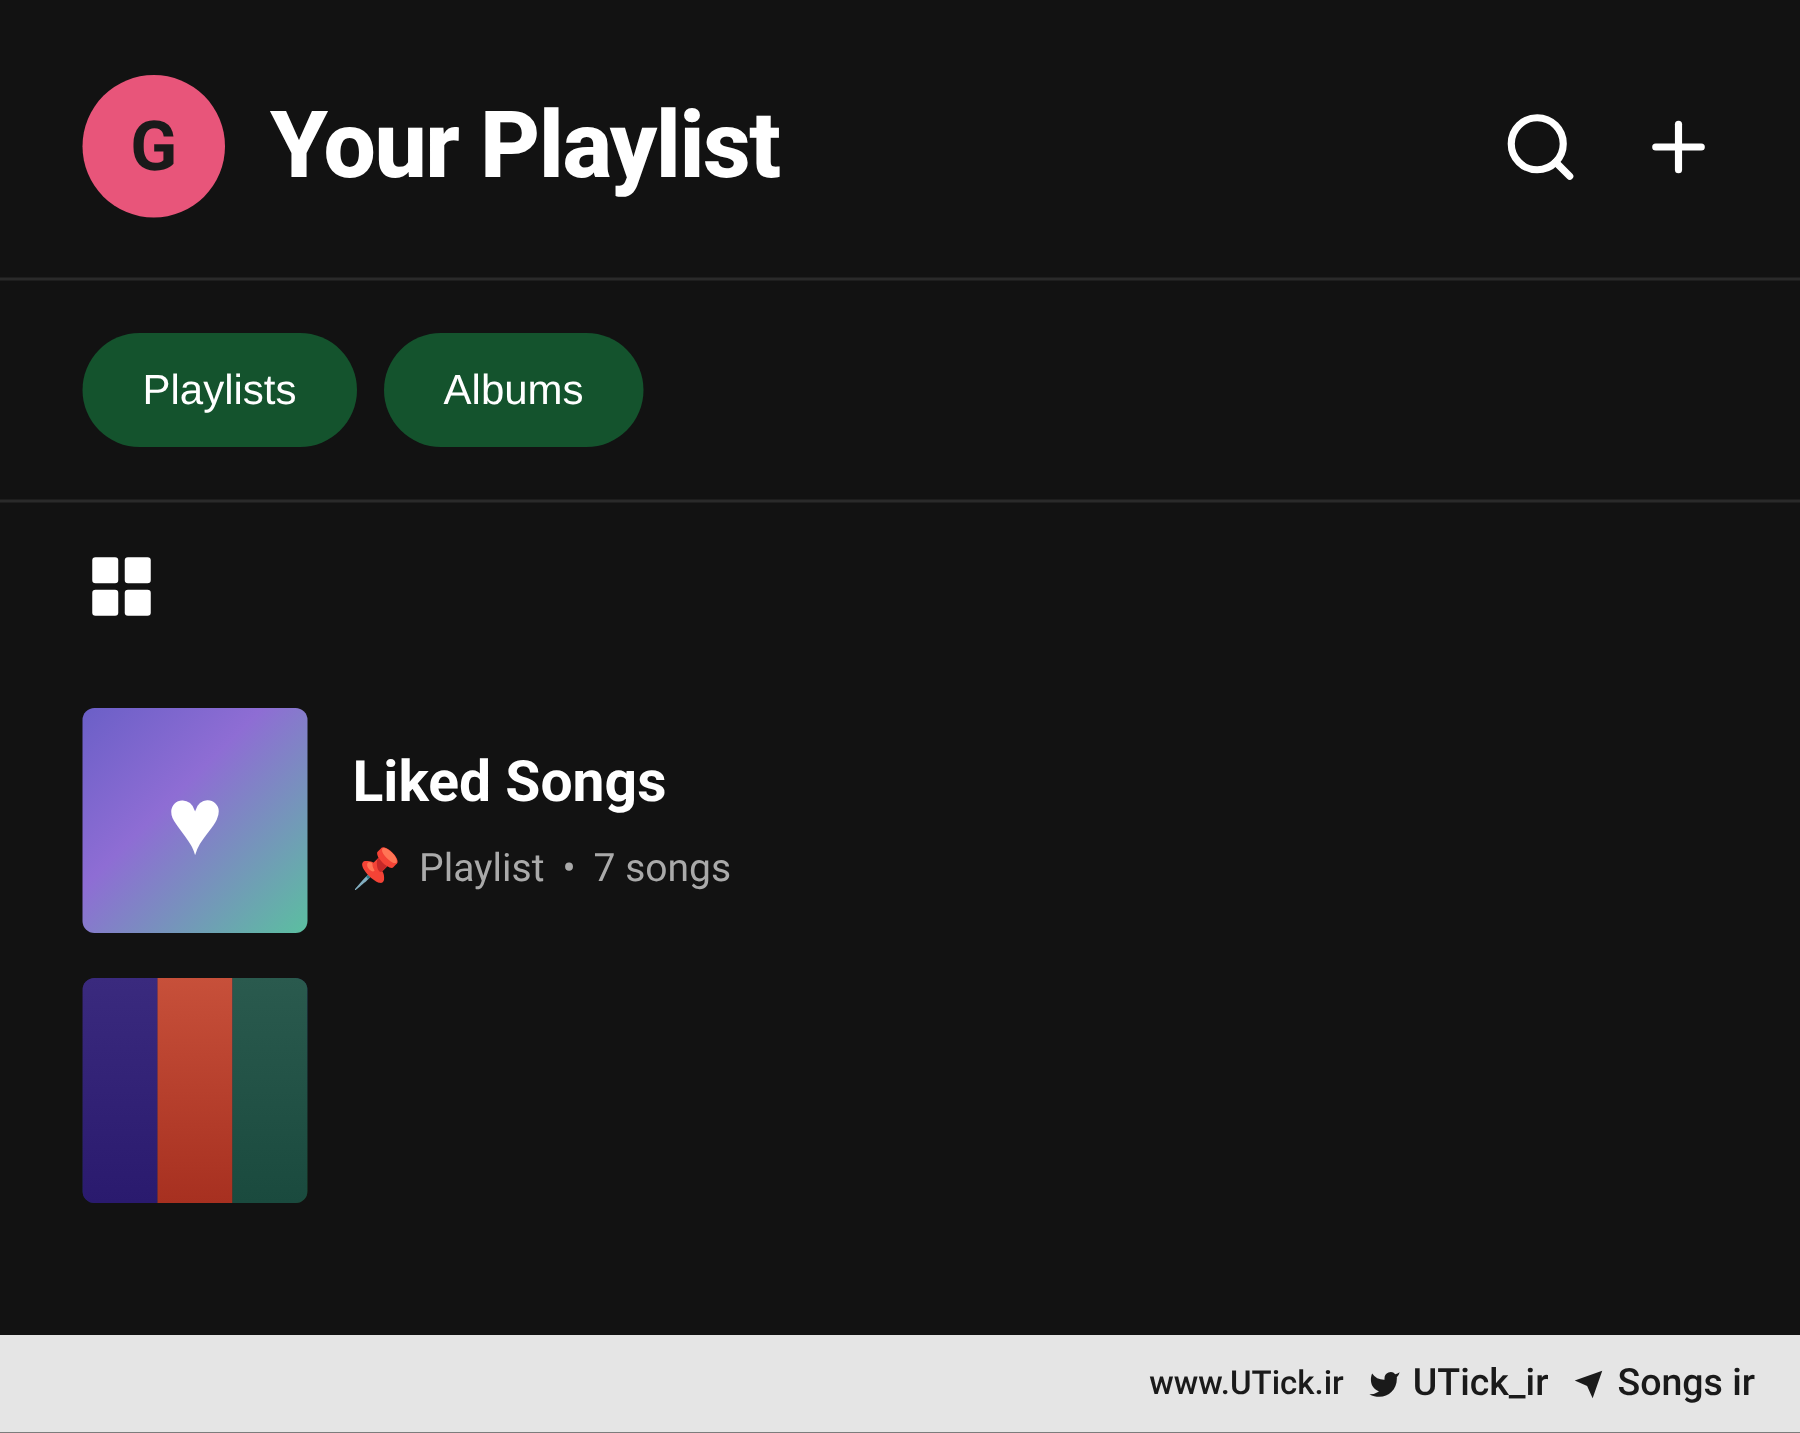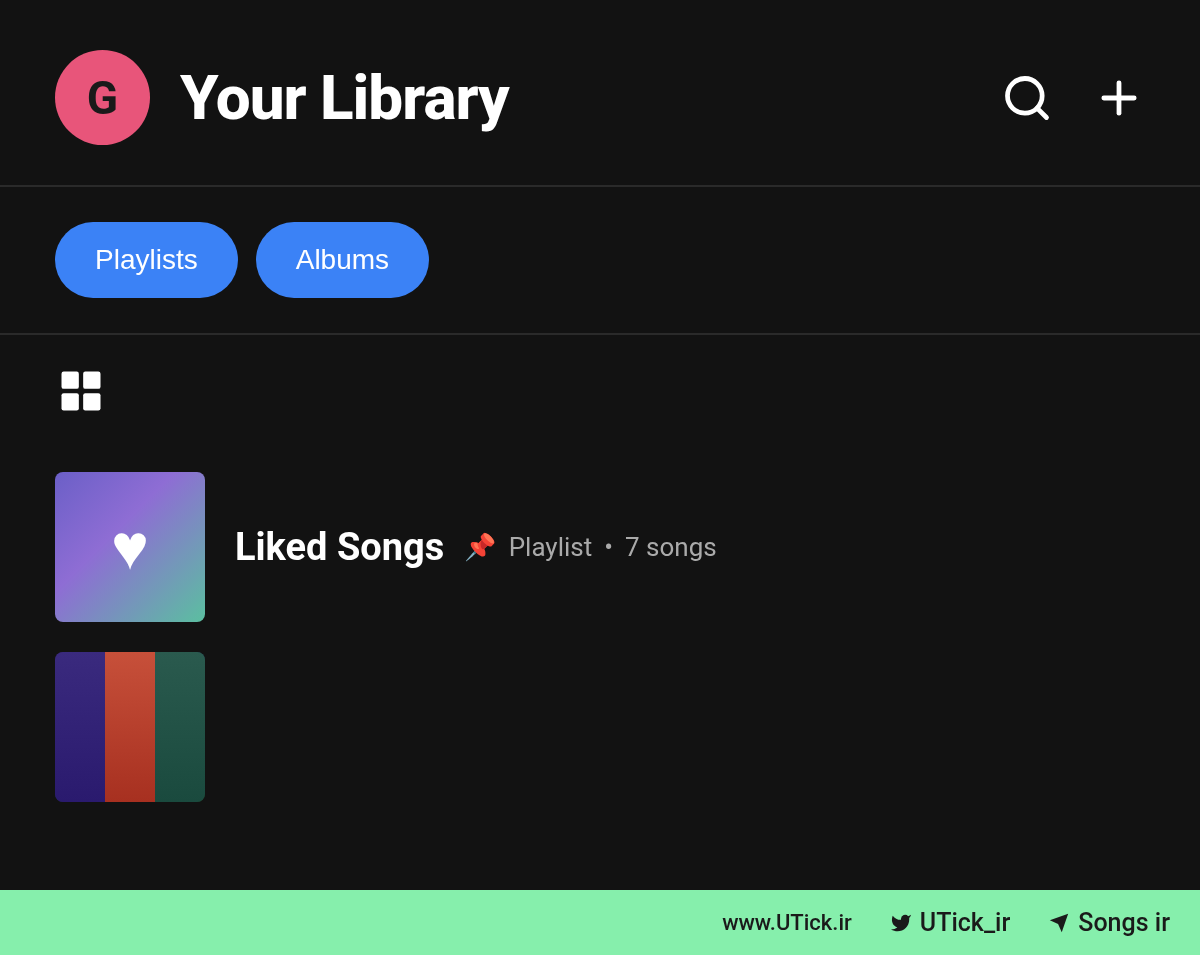--- a/index.html
+++ b/index.html
@@ -85,21 +85,21 @@
     }
 
     .filters-section {
       padding: 35px 55px;
       display: flex;
       gap: 18px;
       align-items: center;
     }
 
     .filter-chip {
-      background-color: #3b82f6;
+      background-color: #14532d;
       border: none;
       border-radius: 50px;
       color: #ffffff;
       font-size: 28px;
       font-weight: 500;
       padding: 22px 40px;
       cursor: pointer;
       white-space: nowrap;
     }
 
@@ -149,21 +149,21 @@
       flex-shrink: 0;
     }
 
     .heart-icon {
       color: #ffffff;
       font-size: 64px;
     }
 
     .item-info {
       display: flex;
-      flex-direction: row;
+      flex-direction: column;
       gap: 20px;
     }
 
     .item-title {
       font-size: 38px;
       font-weight: 700;
       color: #ffffff;
     }
 
     .item-meta {
@@ -209,26 +209,26 @@
       flex: 1;
       background: linear-gradient(180deg, #2a5a4e 0%, #1a4a3e 100%);
     }
 
     .footer-bar {
       position: absolute;
       bottom: 0;
       left: 0;
       right: 0;
       height: 65px;
-      background-color: #86efac;
+      background-color: #e5e5e5;
       display: flex;
       align-items: center;
       justify-content: flex-end;
       padding: 0 30px;
-      gap: 38px;
+      gap: 16px;
     }
 
     .footer-text {
       color: #1a1a1a;
       font-size: 22px;
       font-weight: 500;
     }
 
     .footer-logo {
       display: flex;
@@ -238,21 +238,21 @@
       font-size: 25px;
       font-weight: 500;
     }
   </style>
 </head>
 <body>
 
 <div class="header">
   <div class="header-left">
     <div class="avatar">G</div>
-    <h1 class="page-title">Your Library</h1>
+    <h1 class="page-title">Your Playlist</h1>
   </div>
   <div class="header-right">
     <button class="icon-btn">
       <svg class="search-icon-svg" viewBox="0 0 24 24" fill="none" stroke="white" stroke-width="2.2" stroke-linecap="round" stroke-linejoin="round">
         <circle cx="11" cy="11" r="8"></circle>
         <line x1="21" y1="21" x2="16.65" y2="16.65"></line>
       </svg>
     </button>
     <button class="icon-btn">
       <svg class="plus-icon-svg" viewBox="0 0 24 24" fill="none" stroke="white" stroke-width="2.2" stroke-linecap="round">

